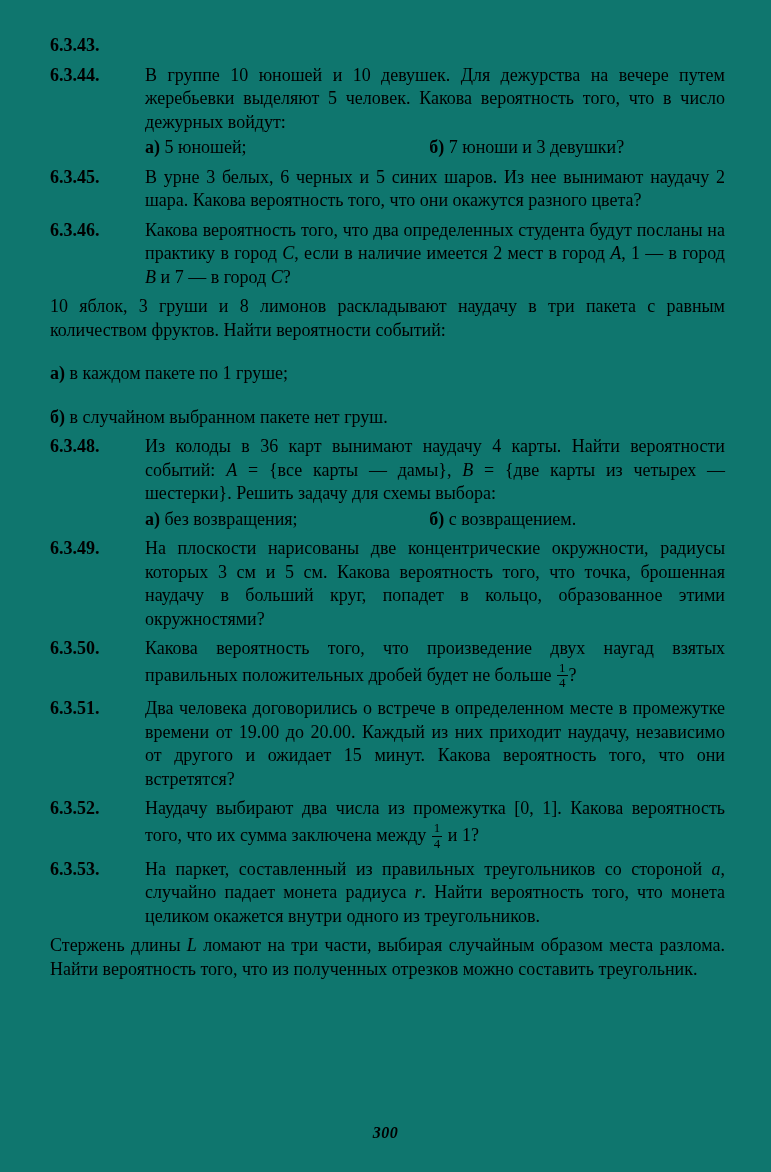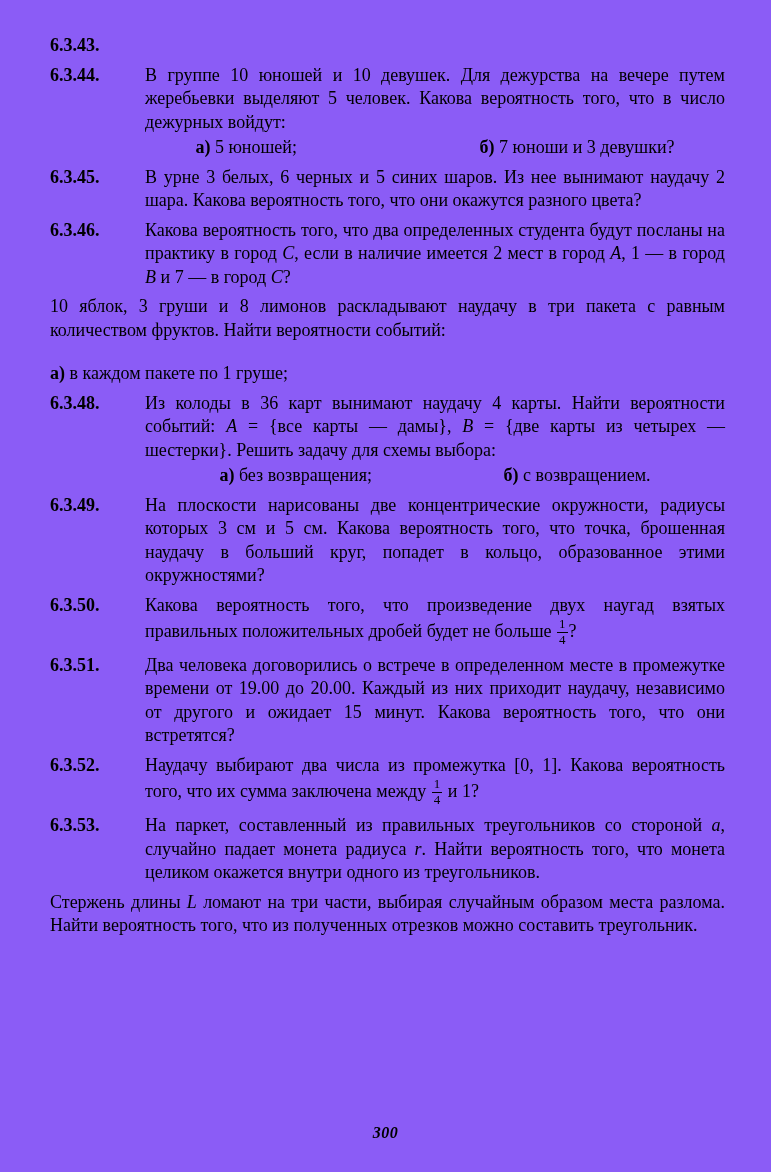--- a/index.html
+++ b/index.html
@@ -11,38 +11,38 @@
     font-family: "Liberation Serif", "DejaVu Serif", serif;
     color: #000;
     -webkit-font-smoothing: antialiased;
   }
   .page {
     position: relative;
     width: 771px;
     height: 1172px;
     padding: 34px 46px 70px 50px;
     overflow: hidden;
-    background: #8b5cf6;
+    background: #0f766e;
   }
   .problem { display: flex; margin-bottom: 6px; }
   .problem-number {
     flex: 0 0 95px;
     width: 95px;
     font-weight: bold;
     font-size: 18px;
     line-height: 23.5px;
   }
   .problem-content { flex: 1; min-width: 0; }
   .problem-text {
     font-size: 18px;
     line-height: 23.5px;
     text-align: justify;
   }
   .options { margin-top: 2px; font-size: 18px; line-height: 23.5px; }
-  .options.columns { display: flex; justify-content: center; }
+  .options.columns { display: flex; }
   .options.columns .option:first-child { width: 49%; }
   .options.lines .option { margin-top: 20px; }
   .opt-label { font-weight: bold; }
   i { font-style: italic; }
   .frac {
     display: inline-flex;
     flex-direction: column;
     align-items: center;
     vertical-align: middle;
     font-size: 13px;
@@ -88,20 +88,21 @@
     <div class="problem-number">6.3.46.</div>
     <div class="problem-content">
       <p class="problem-text"><span>Какова вероятность того, что два определенных студента будут посланы на практику в город </span><i>C</i><span>, если в наличие имеется 2 мест в город </span><i>A</i><span>, 1 — в город </span><i>B</i><span> и 7 — в город </span><i>C</i><span>?</span></p>
     </div>
   </section>
       <section class="problem">
     <div class="problem-content">
       <p class="problem-text"><span>10 яблок, 3 груши и 8 лимонов раскладывают наудачу в три пакета с равным количеством фруктов. Найти вероятности событий:</span></p>
     <div class="options lines">
             <div class="option"><b class="opt-label">а)</b> <span>в каждом пакете по 1 груше;</span></div>
+            <div class="option"><b class="opt-label">б)</b> <span>в случайном выбранном пакете нет груш.</span></div>
           </div>
         </div>
   </section>
       <section class="problem">
     <div class="problem-number">6.3.48.</div>
     <div class="problem-content">
       <p class="problem-text"><span>Из колоды в 36 карт вынимают наудачу 4 карты. Найти вероятности событий: </span><i>A</i><span> = {все карты — дамы}, </span><i>B</i><span> = {две карты из четырех — шестерки}. Решить задачу для схемы выбора:</span></p>
     <div class="options columns">
             <div class="option"><b class="opt-label">а)</b> <span>без возвращения;</span></div>
             <div class="option"><b class="opt-label">б)</b> <span>с возвращением.</span></div>

